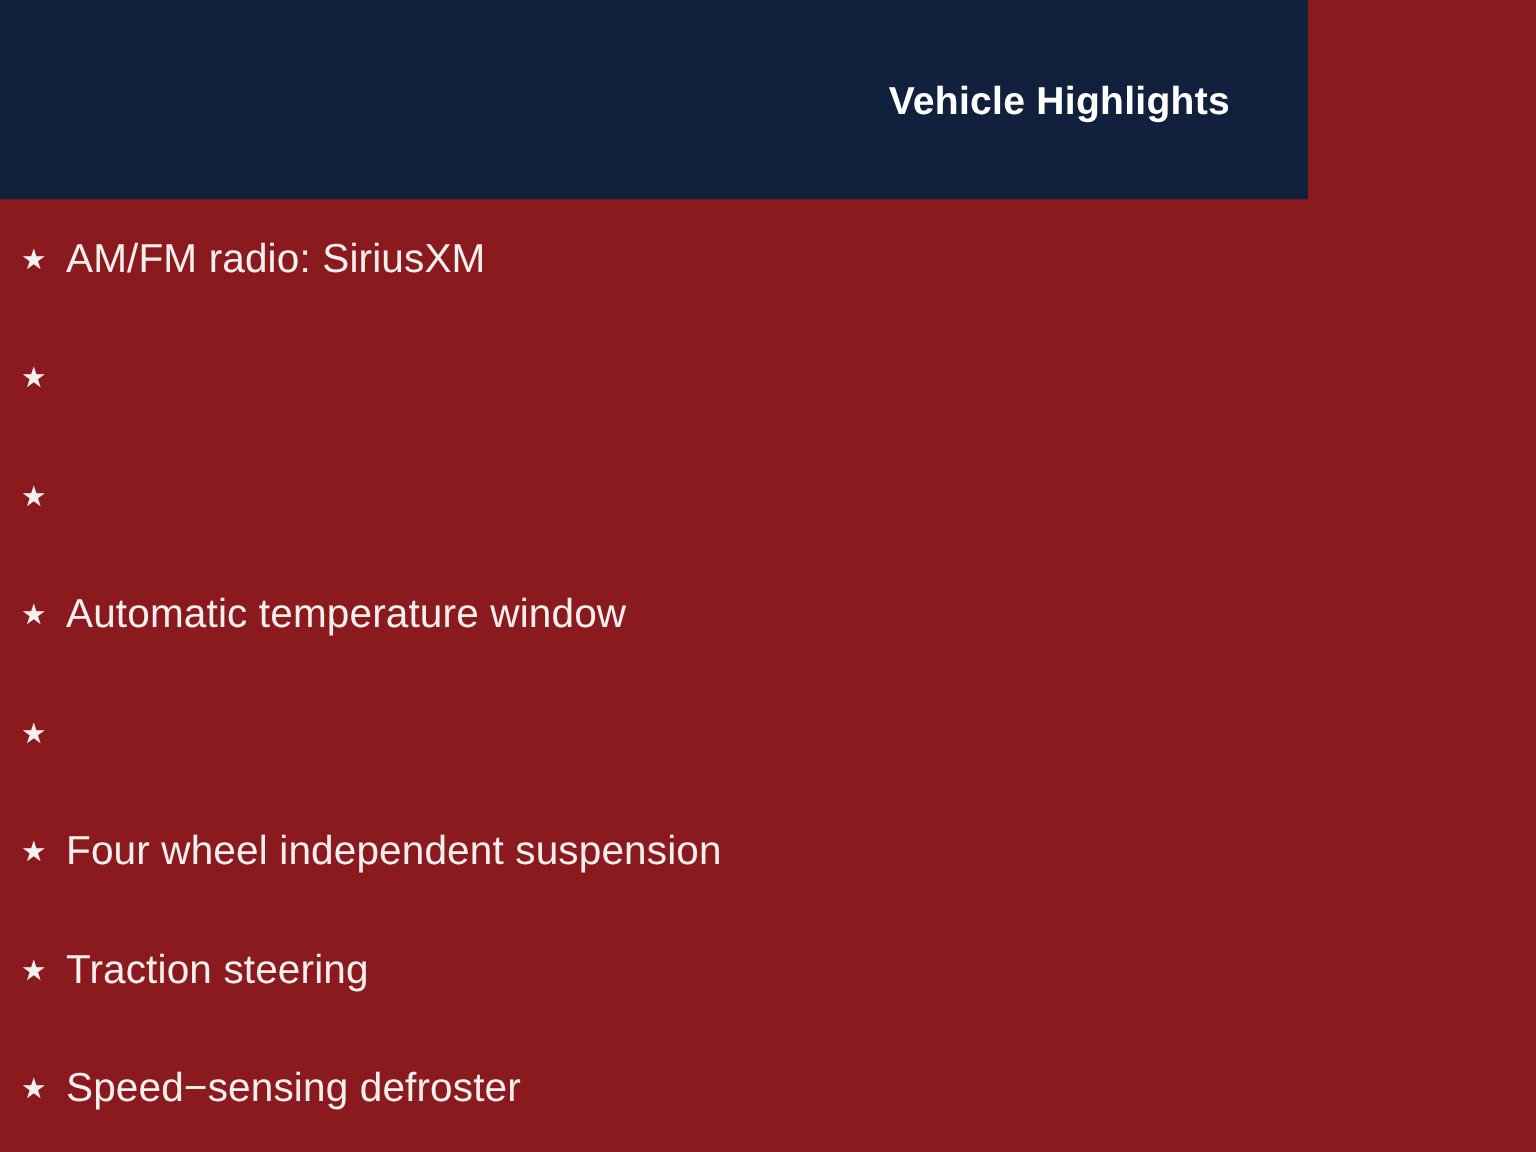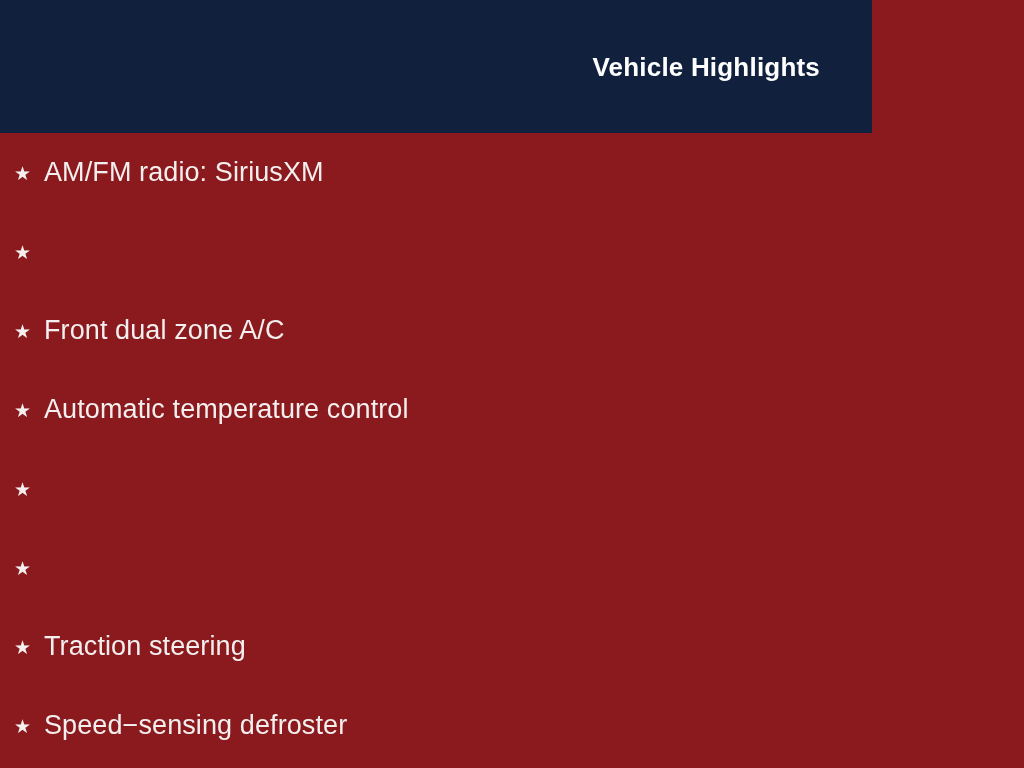--- a/index.html
+++ b/index.html
@@ -95,31 +95,31 @@
     <ul id="highlights-list">
       <li class="highlight-item">
         <span class="bullet-star">★</span>
         <span class="highlight-label">AM/FM radio: SiriusXM</span>
       </li>
       <li class="highlight-item">
         <span class="bullet-star">★</span>
       </li>
       <li class="highlight-item">
         <span class="bullet-star">★</span>
-        <span class="highlight-label">Front dual zone A/C</span>
       </li>
       <li class="highlight-item">
         <span class="bullet-star">★</span>
-        <span class="highlight-label">Automatic temperature control</span>
+        <span class="highlight-label">Automatic temperature window</span>
       </li>
       <li class="highlight-item">
         <span class="bullet-star">★</span>
       </li>
       <li class="highlight-item">
         <span class="bullet-star">★</span>
+        <span class="highlight-label">Four wheel independent suspension</span>
       </li>
       <li class="highlight-item">
         <span class="bullet-star">★</span>
         <span class="highlight-label">Traction steering</span>
       </li>
       <li class="highlight-item">
         <span class="bullet-star">★</span>
         <span class="highlight-label">Speed−sensing defroster</span>
       </li>
     </ul>

